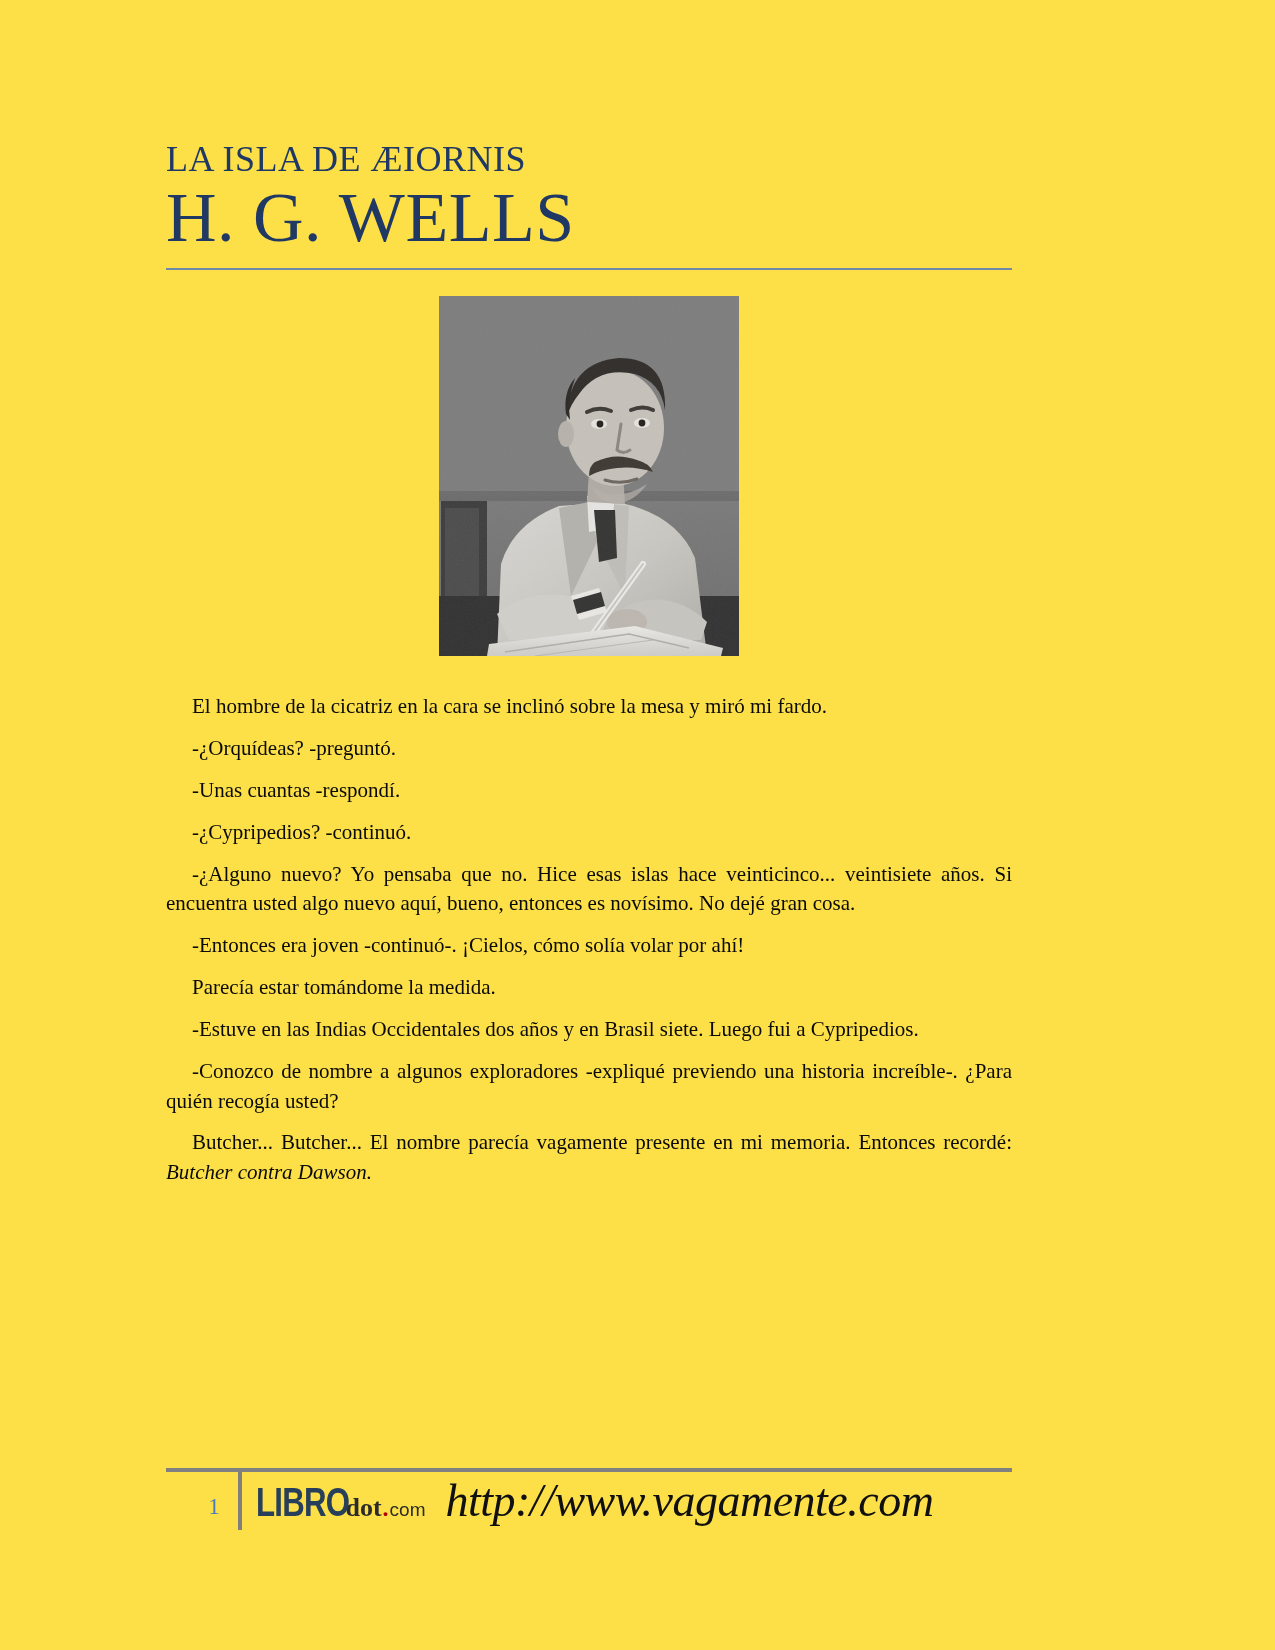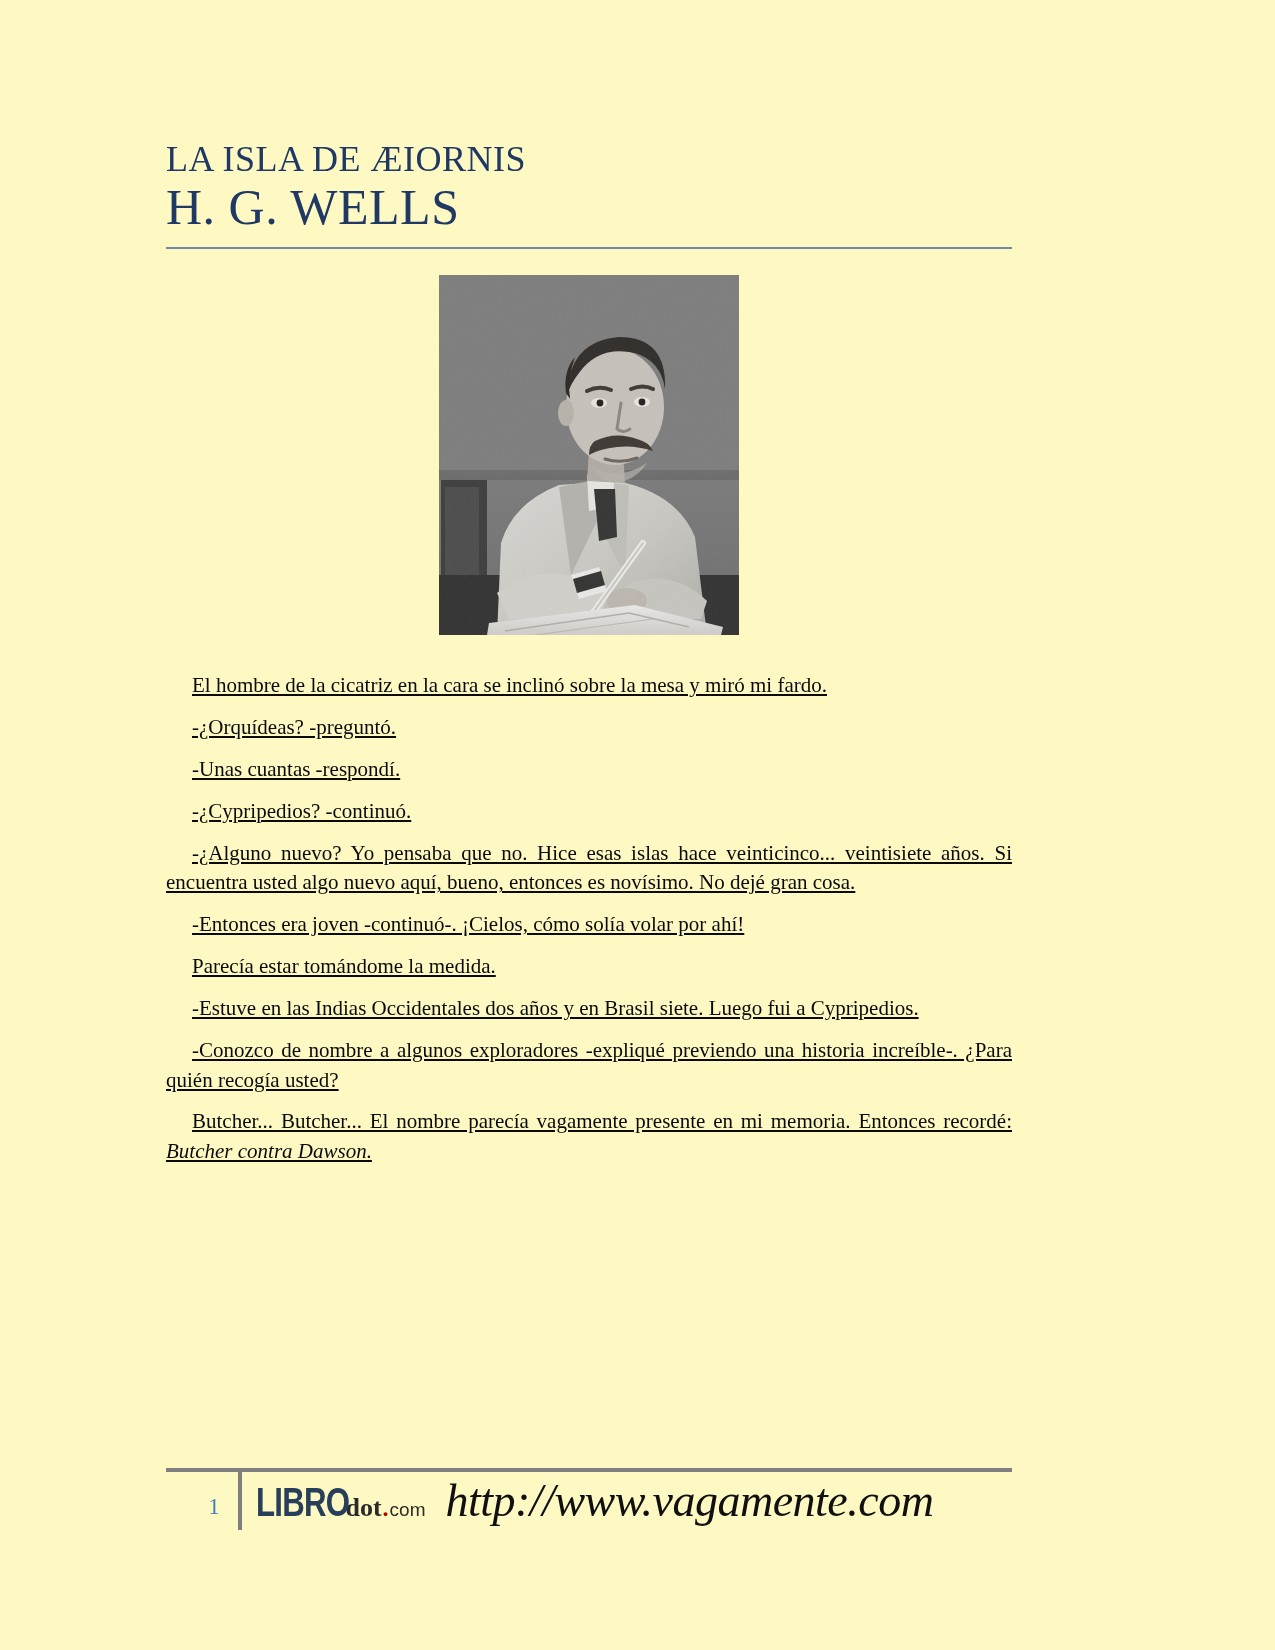--- a/index.html
+++ b/index.html
@@ -14,21 +14,21 @@
     color: #000000;
     position: relative;
     overflow: hidden;
   }
 
   .page {
     position: absolute;
     left: 0; top: 0;
     width: 1275px;
     height: 1650px;
-    background: #fef9c3;
+    background: #fde047;
   }
 
   .content {
     position: absolute;
     left: 166px;
     top: 0;
     width: 846px;
   }
 
   
@@ -40,21 +40,21 @@
     color: #1F3864;
     font-size: 36px;
     letter-spacing: 0.5px;
     line-height: 1.08;
     margin: 0 0 2px 0;
     white-space: nowrap;
   }
   .author-name {
     font-family: "Liberation Serif", "DejaVu Serif", serif;
     color: #1F3864;
-    font-size: 50px;
+    font-size: 70px;
     line-height: 1.05;
     margin: 0;
     letter-spacing: 0.5px;
     white-space: nowrap;
   }
   .title-rule {
     margin-top: 14px;
     width: 100%;
     height: 0;
     border-top: 2px solid #7089A8;
@@ -79,21 +79,20 @@
   .body-text {
     margin-top: 36px;
   }
   .body-text p {
     margin: 0 0 12px 0;
     font-size: 21px;
     line-height: 1.42;
     text-align: justify;
     text-indent: 26px;
     color: #0a0a0a;
-    text-decoration: underline;
   }
   .body-text p.last { margin-bottom: 0; }
   .body-text i { font-style: italic; }
 
   
   .footer {
     position: absolute;
     left: 166px;
     top: 1468px;
     width: 846px;

